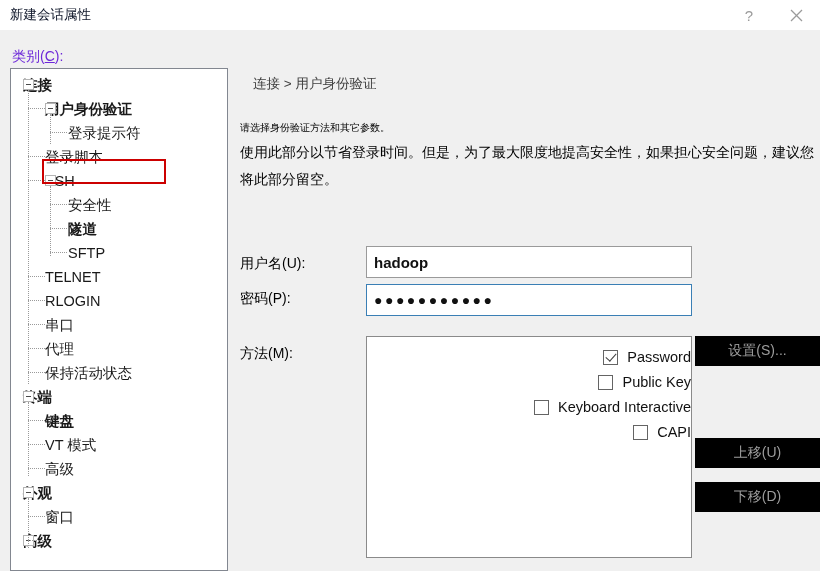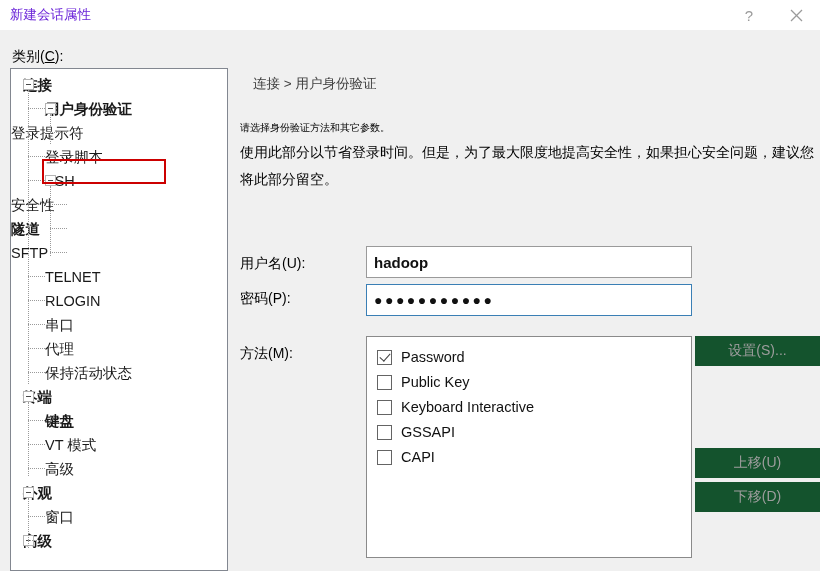--- a/index.html
+++ b/index.html
@@ -16,21 +16,21 @@
   
   #titlebar {
     position: absolute; left: 0; top: 0;
     width: 820px; height: 30px;
     background: #ffffff;
     display: flex; align-items: center;
   }
   #titlebar-text {
     margin-left: 10px;
     font-size: 13.5px;
-    color: #6d28d9;
+    color: #0f172a;
     white-space: nowrap;
   }
   #titlebar-spacer { flex: 1; }
   .winbtn {
     width: 46px; height: 30px;
     display: flex; align-items: center; justify-content: center;
     color: #9b9b9b;
     font-size: 15px;
     line-height: 1;
     cursor: default;
@@ -44,21 +44,21 @@
   #content {
     position: absolute; left: 0; top: 30px;
     width: 820px; height: 541px;
     background: #f0f0f0;
   }
 
   
   #category-label {
     position: absolute; left: 12px; top: 18px;
     font-size: 14px;
-    color: #000000;
+    color: #6d28d9;
     white-space: nowrap;
   }
   #category-label u { text-decoration: underline; }
 
   
   #tree-panel {
     position: absolute; left: 10px; top: 38px;
     width: 218px; height: 503px;
     background: #ffffff;
     border: 1px solid #828790;
@@ -78,21 +78,21 @@
     user-select: none;
   }
   .tree-label {
     font-size: 14.5px;
     color: #1a1a1a;
     line-height: 1;
   }
   .tree-row.bold .tree-label { font-weight: bold; }
   .tree-row.lvl0 { padding-left: 12px; }
   .tree-row.lvl1 { padding-left: 34px; }
-  .tree-row.lvl2 { }
+  .tree-row.lvl2 { padding-left: 57px; }
 
   
   .expander {
     position: absolute;
     width: 11px; height: 11px;
     border: 1px solid #b4b4b4;
     background: #fff;
     top: 6px;
   }
   .expander::before {
@@ -202,20 +202,21 @@
     border: 1px solid #8a8a8a;
     padding: 8px 0 0 10px;
     overflow: hidden;
   }
   .method-row {
     display: flex;
     align-items: center;
     height: 25px;
     cursor: default;
     user-select: none;
+    justify-content: flex-end;
   }
   .cbox {
     position: relative;
     width: 15px; height: 15px;
     border: 1px solid #646464;
     background: #fff;
     margin-right: 9px;
     flex: none;
   }
   .cbox.checked::after {
@@ -232,30 +233,30 @@
     color: #111;
     line-height: 1;
   }
 
   
   .sidebtn {
     position: absolute;
     left: 455px;
     width: 125px;
     height: 30px;
-    background: #14532d;
+    background: #000000;
     border: none;
     color: #9d9d9d;
     font-family: "Liberation Sans", "DejaVu Sans", sans-serif;
     font-size: 14px;
     cursor: default;
     padding: 0;
   }
   #btn-settings { top: 268px; }
-  #btn-moveup   { top: 380px; }
+  #btn-moveup   { top: 370px; }
   #btn-movedown { top: 414px; }
 </style>
 </head>
 <body>
 
 <div id="titlebar">
   <span id="titlebar-text">新建会话属性</span>
   <span id="titlebar-spacer"></span>
   <div class="winbtn" id="help-btn">
     <span>?</span>
@@ -391,24 +392,20 @@
         <div class="method-row">
           <span class="cbox"></span>
           <span class="method-label">Public Key</span>
         </div>
         <div class="method-row">
           <span class="cbox"></span>
           <span class="method-label">Keyboard Interactive</span>
         </div>
         <div class="method-row">
           <span class="cbox"></span>
-          <span class="method-label">GSSAPI</span>
-        </div>
-        <div class="method-row">
-          <span class="cbox"></span>
           <span class="method-label">CAPI</span>
         </div>
       </div>
 
     <button class="sidebtn" id="btn-settings">设置(S)...</button>
     <button class="sidebtn" id="btn-moveup">上移(U)</button>
     <button class="sidebtn" id="btn-movedown">下移(D)</button>
   </div>
 </div>
 

